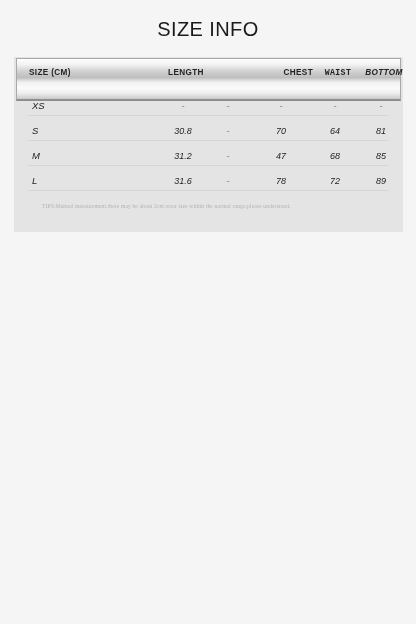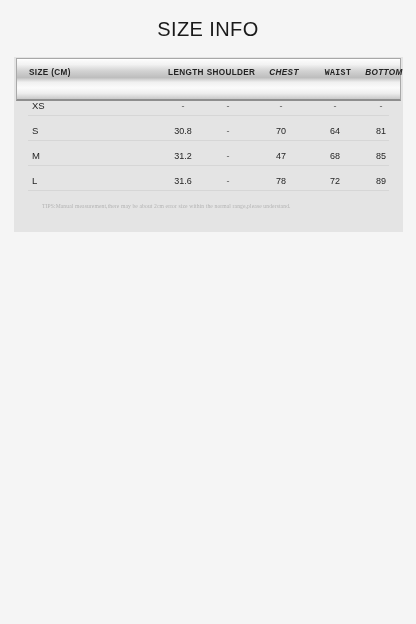--- a/index.html
+++ b/index.html
@@ -69,30 +69,31 @@
     line-height: 27px;
     font-size: 8.2px;
     font-weight: bold;
     letter-spacing: 0.35px;
     color: #232323;
     white-space: nowrap;
   }
   .hcell.c-size   { left: 12px; text-align: left; }
   .hcell.c-len    { left: 140px; width: 58px; text-align: center; }
   .hcell.c-sho    { left: 176px; width: 76px; text-align: center; }
-  .hcell.c-che    { left: 238px; width: 58px; text-align: center; font-style: italic; }
+  .hcell.c-che    { left: 238px; width: 58px; text-align: right; }
   .hcell.c-wai    { left: 292px; width: 58px; text-align: center; font-family: Liberation Mono, monospace; }
   .hcell.c-bot    { left: 336px; width: 62px; text-align: center; font-style: italic; }
 
   
   .table-body {
     position: absolute;
     left: 0;
     top: 32px;
     width: 389px;
+    font-style: italic;
   }
   .row {
     position: relative;
     height: 24px;
     margin: 0 14px;
     border-bottom: 1px solid #d6d6d6;
   }
   .row:first-child { height: 26px; }
   .row .cell {
     position: absolute;
@@ -125,21 +126,20 @@
 </head>
 <body>
 
 <div class="page-title">SIZE INFO</div>
 
 <div class="size-panel">
 
   <div class="table-header">
     <div class="hcell c-size">SIZE (CM)</div>
     <div class="hcell c-len">LENGTH</div>
-    <div class="hcell c-sho">SHOULDER</div>
     <div class="hcell c-che">CHEST</div>
     <div class="hcell c-wai">WAIST</div>
     <div class="hcell c-bot">BOTTOM</div>
   </div>
 
   <div class="table-body">
 
     <div class="row">
       <div class="cell c-size">XS</div>
       <div class="cell c-len dash">-</div>

